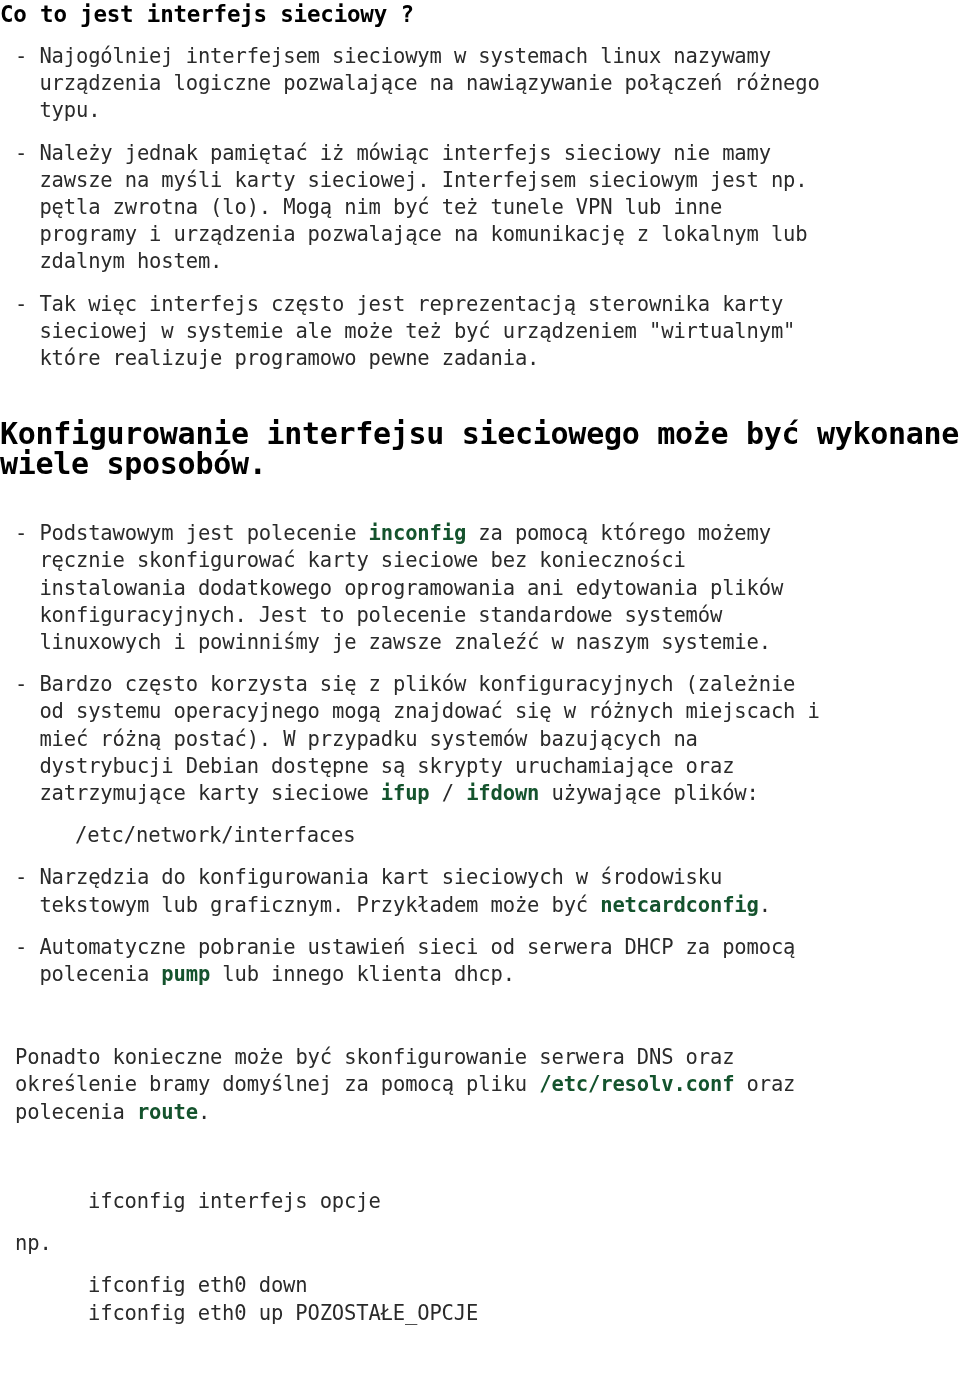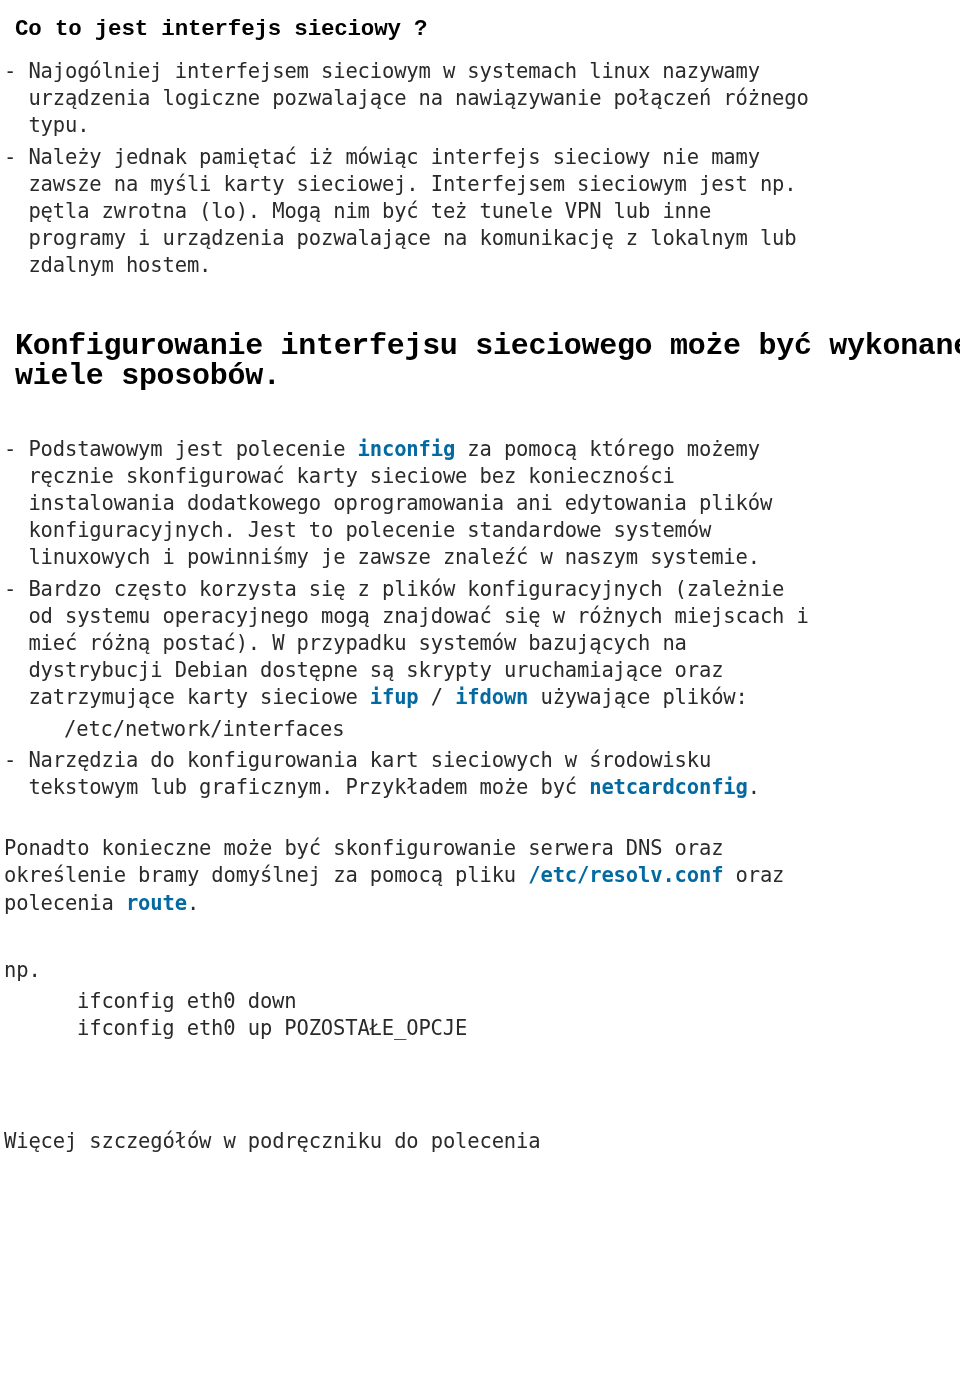--- a/index.html
+++ b/index.html
@@ -46,56 +46,59 @@
     font-size: 30px;
     line-height: 30px;
     font-weight: bold;
     letter-spacing: -0.3px;
     white-space: pre;
     color: #000000;
   }
 
   b, .bold {
     font-weight: bold;
-    color: #0369a1;
+    color: #14532d;
   }
 
   
-  .block { margin: 4px; padding: 0; }
+  .block { margin: 15px; padding: 0; }
   .gap-md { height: 26px; }
   .gap-lg { height: 32px; }
 
   
   .bullet {
     display: block;
     white-space: pre-wrap;
   }
 
   .indent4 { padding-left: 60px; }
   .indent5 { padding-left: 73px; }
 
-  .hdr-wrap { margin: 15px; font-family: Liberation Mono, monospace; }
+  .hdr-wrap { margin: 0; }
 </style>
 </head>
 <body>
 
 <div class="page">
 
   <div class="h-main hdr-wrap">Co to jest interfejs sieciowy ?</div>
 
   <div class="line bullet block">- Najogólniej interfejsem sieciowym w systemach linux nazywamy
   urządzenia logiczne pozwalające na nawiązywanie połączeń różnego
   typu.</div>
 
   <div class="line bullet block">- Należy jednak pamiętać iż mówiąc interfejs sieciowy nie mamy
   zawsze na myśli karty sieciowej. Interfejsem sieciowym jest np.
   pętla zwrotna (lo). Mogą nim być też tunele VPN lub inne
   programy i urządzenia pozwalające na komunikację z lokalnym lub
   zdalnym hostem.</div>
 
+  <div class="line bullet block">- Tak więc interfejs często jest reprezentacją sterownika karty
+  sieciowej w systemie ale może też być urządzeniem "wirtualnym"
+  które realizuje programowo pewne zadania.</div>
 
   <div class="gap-lg"></div>
 
   <div class="h-sec hdr-wrap">Konfigurowanie interfejsu sieciowego może być wykonane na
 wiele sposobów.</div>
 
   <div class="gap-md"></div>
 
   <div class="line bullet block"><span>- Podstawowym jest polecenie </span><b>inconfig</b><span> za pomocą którego możemy
   ręcznie skonfigurować karty sieciowe bez konieczności
@@ -107,31 +110,34 @@
   od systemu operacyjnego mogą znajdować się w różnych miejscach i
   mieć różną postać). W przypadku systemów bazujących na
   dystrybucji Debian dostępne są skrypty uruchamiające oraz
   zatrzymujące karty sieciowe </span><b>ifup</b><span> / </span><b>ifdown</b><span> używające plików:</span></div>
 
   <div class="line block indent4">/etc/network/interfaces</div>
 
   <div class="line bullet block"><span>- Narzędzia do konfigurowania kart sieciowych w środowisku
   tekstowym lub graficznym. Przykładem może być </span><b>netcardconfig</b><span>.</span></div>
 
+  <div class="line bullet block"><span>- Automatyczne pobranie ustawień sieci od serwera DHCP za pomocą
+  polecenia </span><b>pump</b><span> lub innego klienta dhcp.</span></div>
 
   <div class="gap-md"></div>
 
   <div class="line bullet block"><span>Ponadto konieczne może być skonfigurowanie serwera DNS oraz
 określenie bramy domyślnej za pomocą pliku </span><b>/etc/resolv.conf</b><span> oraz
 polecenia </span><b>route</b><span>.</span></div>
 
   <div class="gap-lg"></div>
 
 
 
+  <div class="line block indent5">ifconfig interfejs opcje</div>
 
   <div class="line block">np.</div>
 
   <div class="line block indent5">ifconfig eth0 down
 ifconfig eth0 up POZOSTAŁE_OPCJE</div>
 
   <div class="gap-md"></div>
 
 
   <div class="gap-md"></div>

